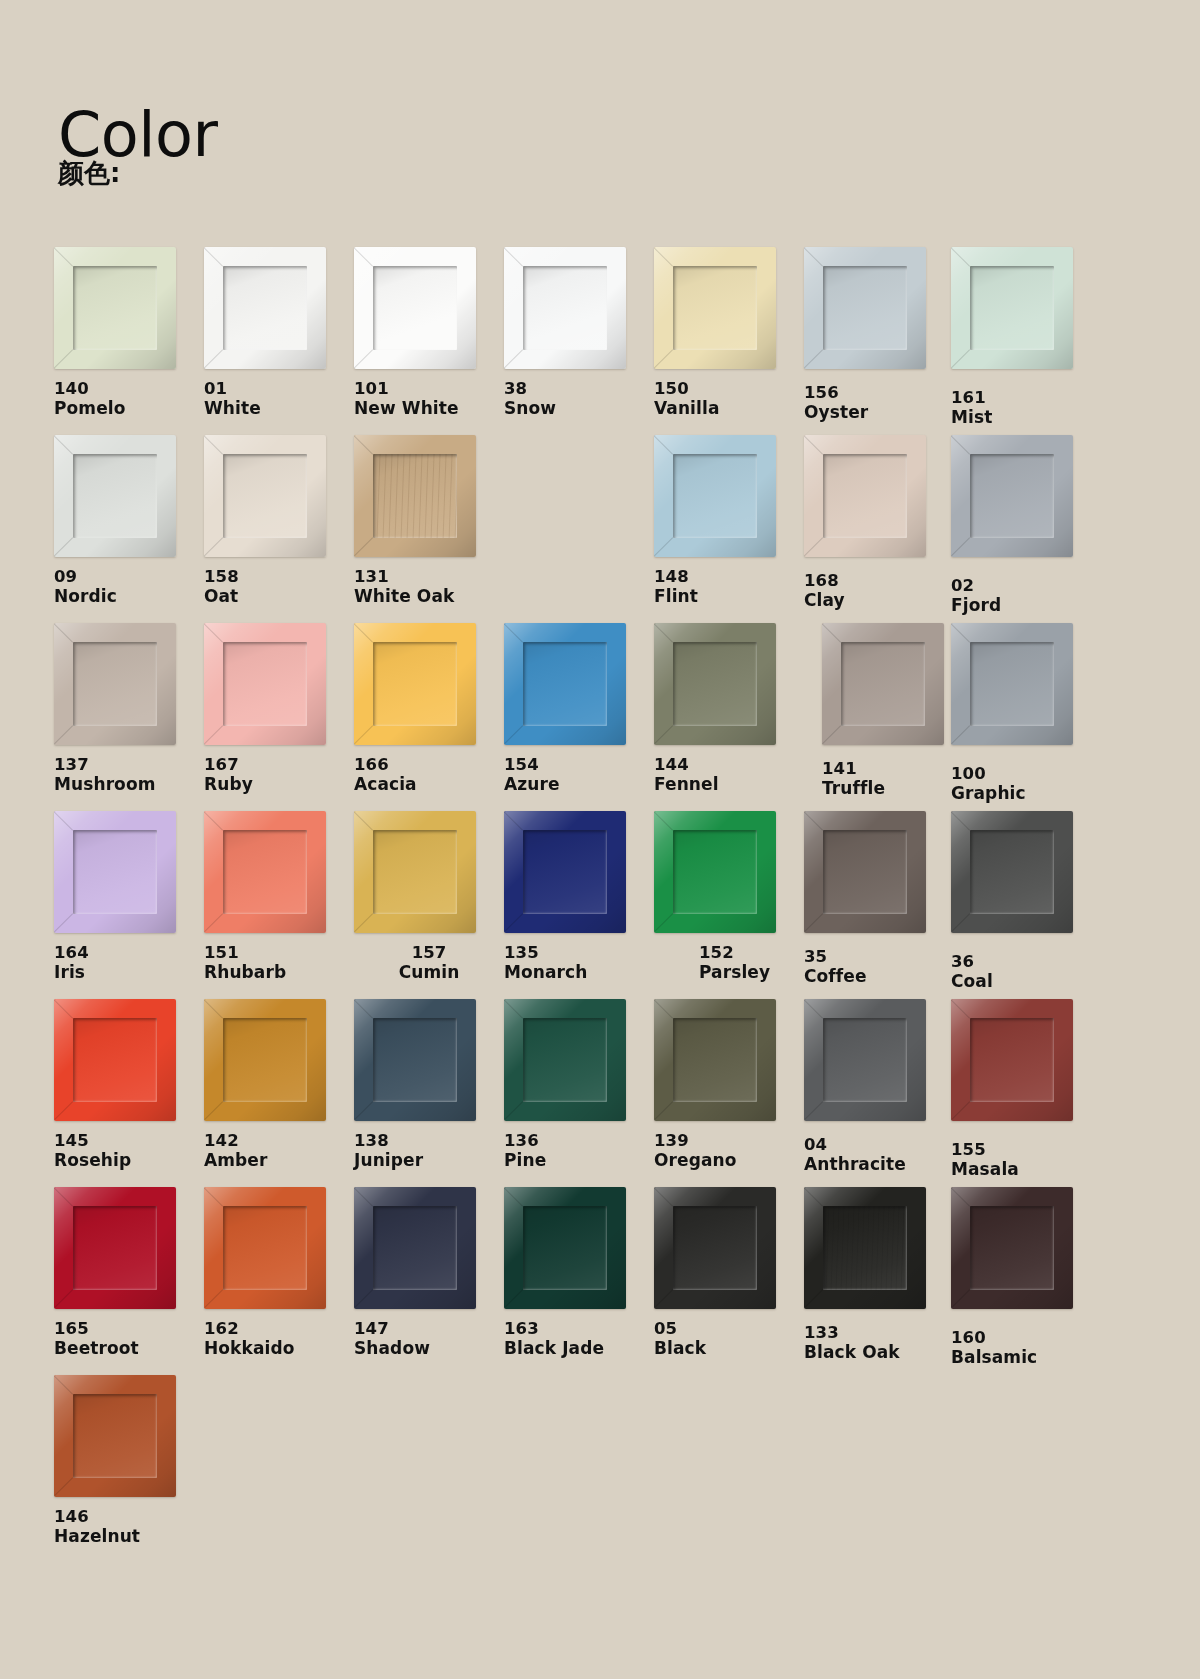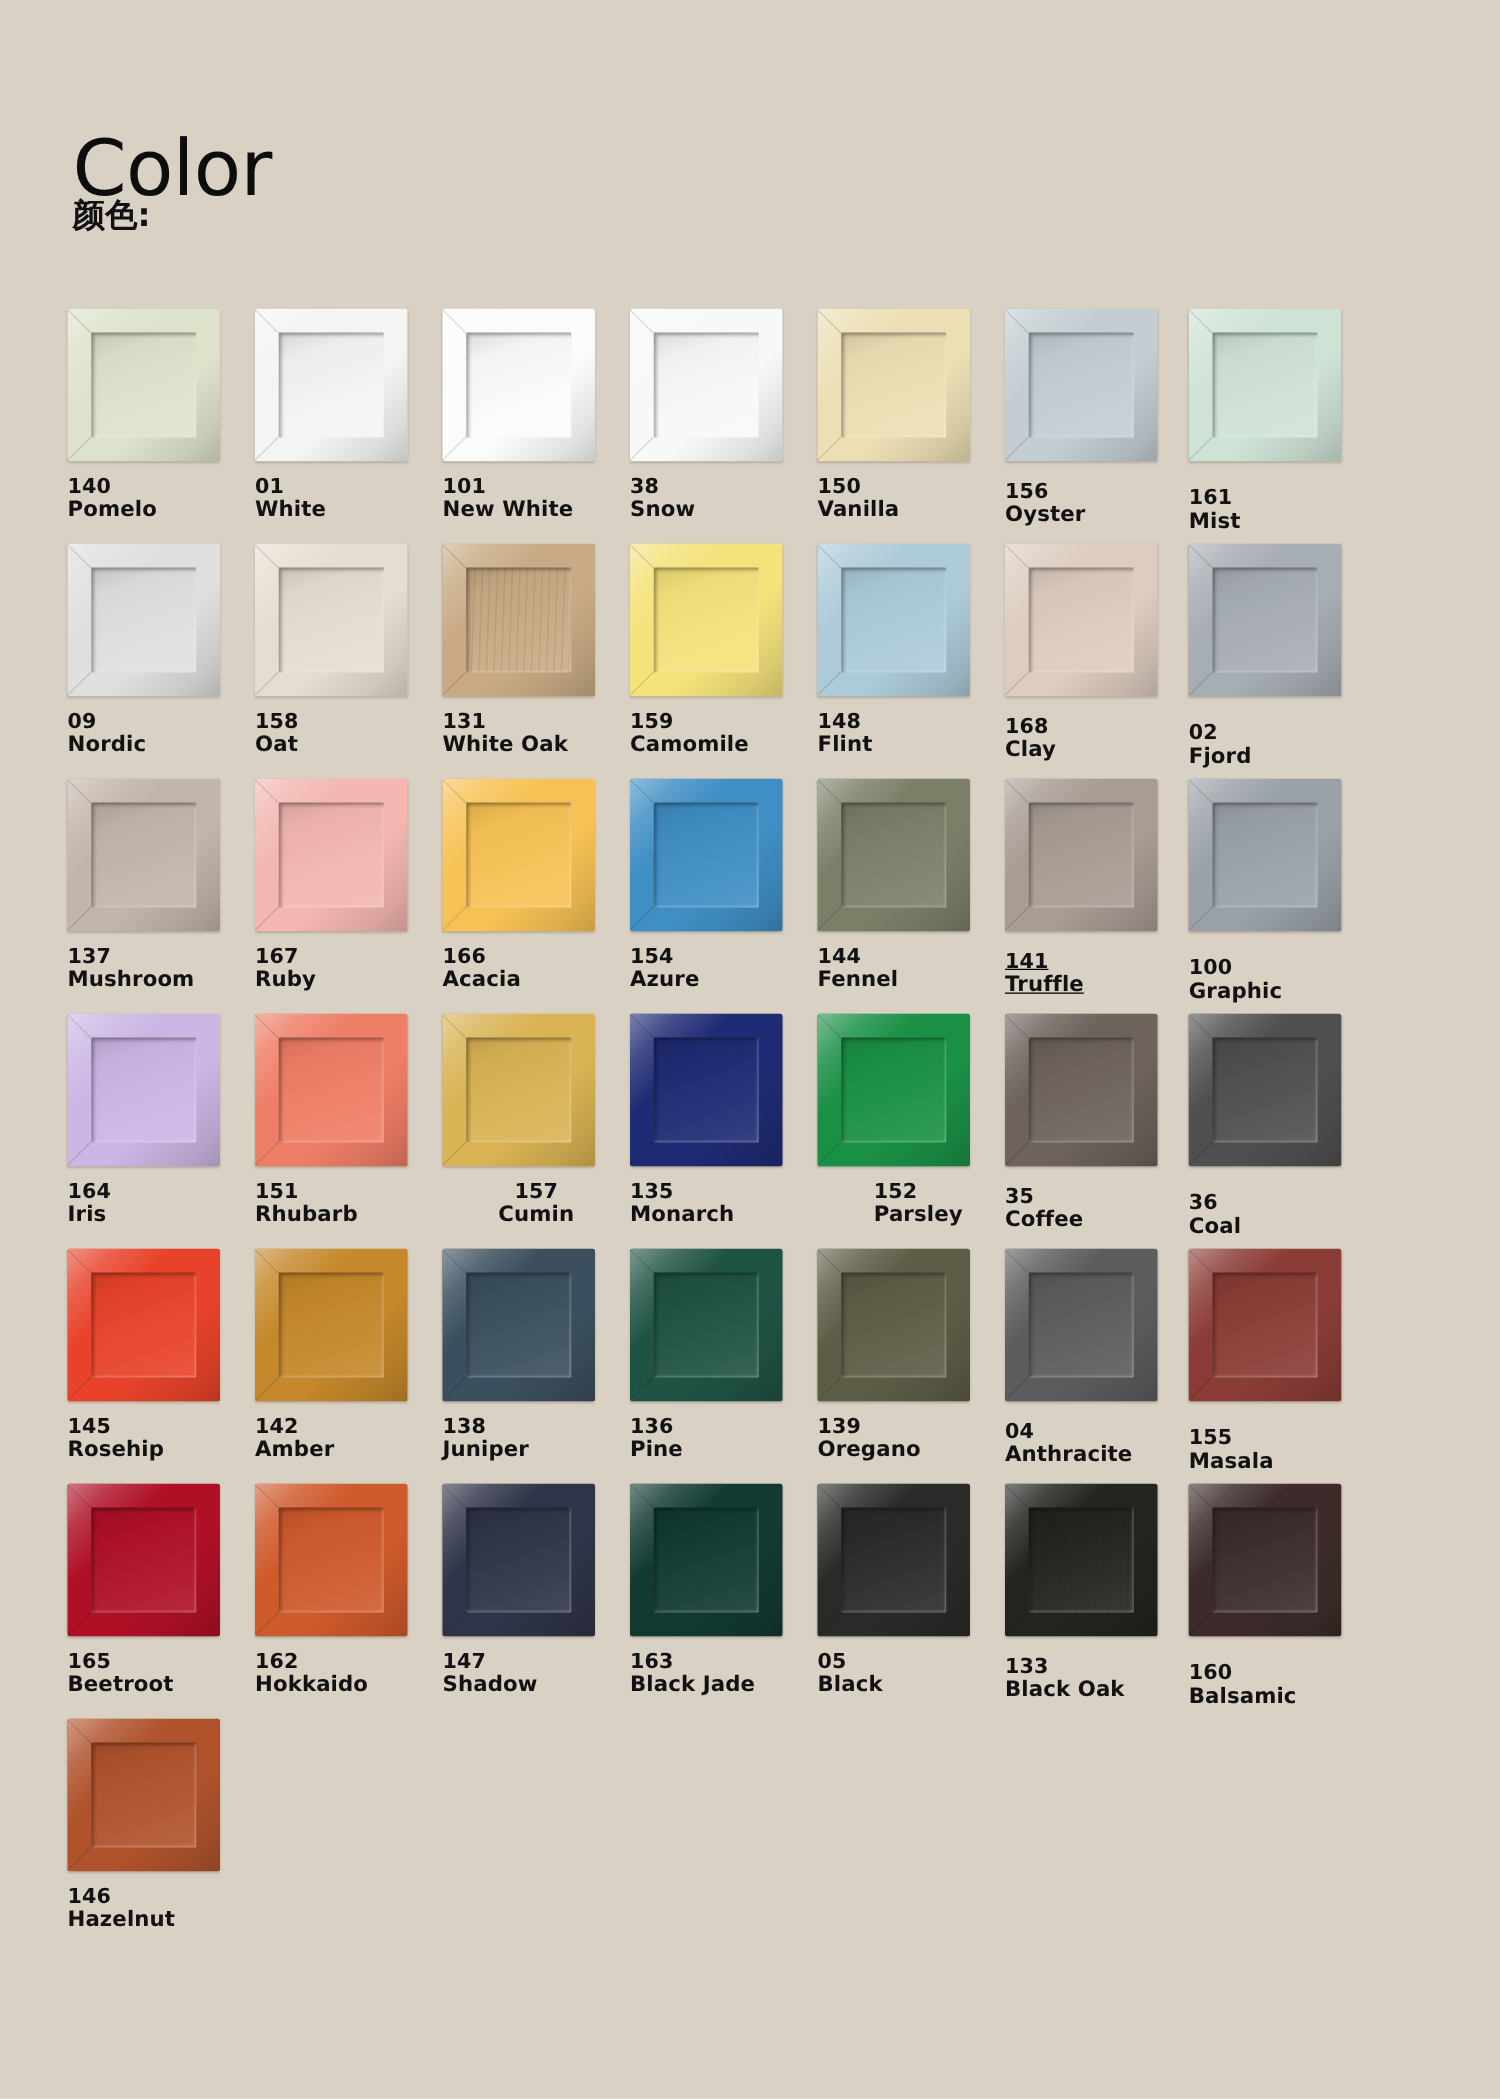--- a/index.html
+++ b/index.html
@@ -308,34 +308,20 @@
             <div class="sw-miter">
               <i class="tl"></i>
               <i class="bl"></i>
             </div>
           </div>
           <div class="labels" style="margin-top: 10px;">
             <div class="code">131</div>
             <div class="name">White Oak</div>
           </div>
         </div>
-        <div class="cell" style="left: 450px;">
-          <div class="swatch" style="background: rgb(244, 226, 122);">
-            <div class="sw-outer"></div>
-            <div class="sw-inner" style="background: rgb(244, 226, 122);"></div>
-            <div class="sw-miter">
-              <i class="tl"></i>
-              <i class="bl"></i>
-            </div>
-          </div>
-          <div class="labels" style="margin-top: 10px;">
-            <div class="code">159</div>
-            <div class="name">Camomile</div>
-          </div>
-        </div>
         <div class="cell" style="left: 600px;">
           <div class="swatch" style="background: rgb(172, 202, 216);">
             <div class="sw-outer"></div>
             <div class="sw-inner" style="background: rgb(172, 202, 216);"></div>
             <div class="sw-miter">
               <i class="tl"></i>
               <i class="bl"></i>
             </div>
           </div>
           <div class="labels" style="margin-top: 10px;">
@@ -436,21 +422,21 @@
             <div class="sw-miter">
               <i class="tl"></i>
               <i class="bl"></i>
             </div>
           </div>
           <div class="labels" style="margin-top: 10px;">
             <div class="code">144</div>
             <div class="name">Fennel</div>
           </div>
         </div>
-        <div class="cell" style="left: 750px; text-decoration: underline;">
+        <div class="cell" style="left: 768px;">
           <div class="swatch" style="background: rgb(168, 156, 148);">
             <div class="sw-outer"></div>
             <div class="sw-inner" style="background: rgb(168, 156, 148);"></div>
             <div class="sw-miter">
               <i class="tl"></i>
               <i class="bl"></i>
             </div>
           </div>
           <div class="labels" style="margin-top: 14px;">
             <div class="code">141</div>

